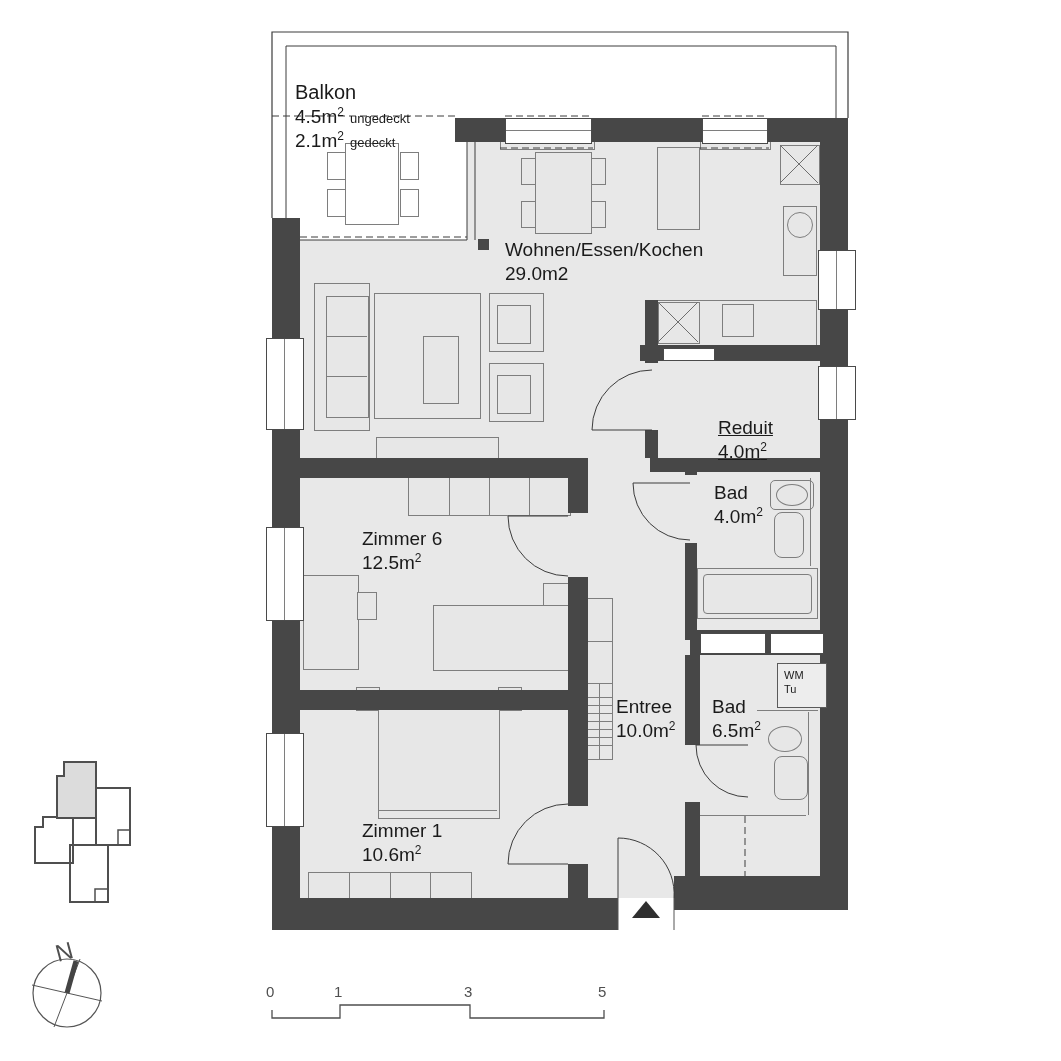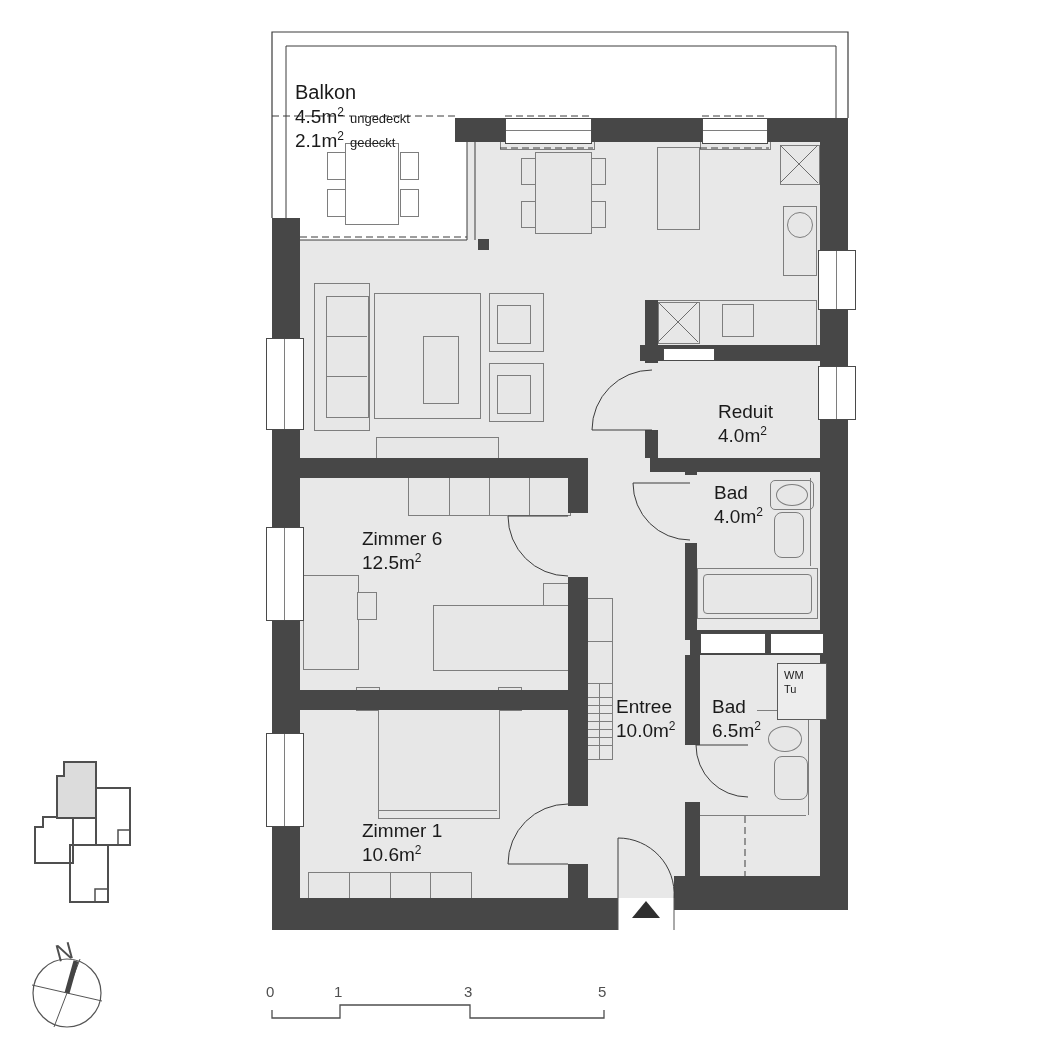--- a/index.html
+++ b/index.html
@@ -11,21 +11,21 @@
   .fuw{position:absolute;border:1px solid #7e7e7e;background:#fff;z-index:2;}
   .ln{position:absolute;background:#7e7e7e;z-index:2;}
   .win{position:absolute;background:#fff;border:1px solid #4a4a4a;z-index:4;}
   .wh{position:absolute;background:#fff;z-index:4;}
   .lbl{position:absolute;z-index:6;font-size:19px;line-height:1.25;white-space:nowrap;}
   .lbl .small{font-size:13px;margin-left:6px;}
   sup{font-size:12px;line-height:0;}
   .scale-num{position:absolute;z-index:6;font-size:15px;color:#4f4f4f;}
   svg.overlay{position:absolute;left:0;top:0;z-index:5;pointer-events:none;}
   .wmbox{position:absolute;border:1px solid #5a5a5a;background:#ededed;z-index:4;
-         font-size:11px;line-height:1.3;padding:4px 0 12px 6px;}
+         font-size:11px;line-height:1.3;padding:4px 0 0 6px;}
 </style>
 </head>
 <body>
 
 <div id="canvas">
 
   <div class="f" style="left:467px;top:142px;width:355px;height:756px;"></div>
   <div class="f" style="left:300px;top:240px;width:167px;height:658px;"></div>
 
   <div class="w" style="left:272px;top:218px;width:28px;height:712px;"></div>
@@ -164,21 +164,25 @@
   <div class="ln" style="left:808px;top:712px;width:1px;height:103px;"></div>
   <div class="fu" style="left:768px;top:726px;width:32px;height:24px;border-radius:50%;"></div>
   <div class="fu" style="left:774px;top:756px;width:32px;height:42px;border-radius:8px;"></div>
   <div class="ln" style="left:698px;top:815px;width:108px;height:1px;"></div>
 
   <div class="lbl" style="left:295px;top:80px;">
     <div style="font-size:20px;">Balkon</div>
     <div><span>4.5m</span><sup>2</sup><span class="small">ungedeckt</span></div>
     <div><span>2.1m</span><sup>2</sup><span class="small">gedeckt</span></div>
   </div>
-  <div class="lbl" style="left:718px;top:400px;">
+  <div class="lbl" style="left:505px;top:238px;">
+    <div>Wohnen/Essen/Kochen</div>
+    <div><span>29.0m2</span><sup></sup></div>
+  </div>
+  <div class="lbl" style="left:718px;top:416px;text-decoration:underline;">
     <div>Reduit</div>
     <div><span>4.0m</span><sup>2</sup></div>
   </div>
   <div class="lbl" style="left:714px;top:481px;">
     <div>Bad</div>
     <div><span>4.0m</span><sup>2</sup></div>
   </div>
   <div class="lbl" style="left:362px;top:527px;">
     <div>Zimmer 6</div>
     <div><span>12.5m</span><sup>2</sup></div>

